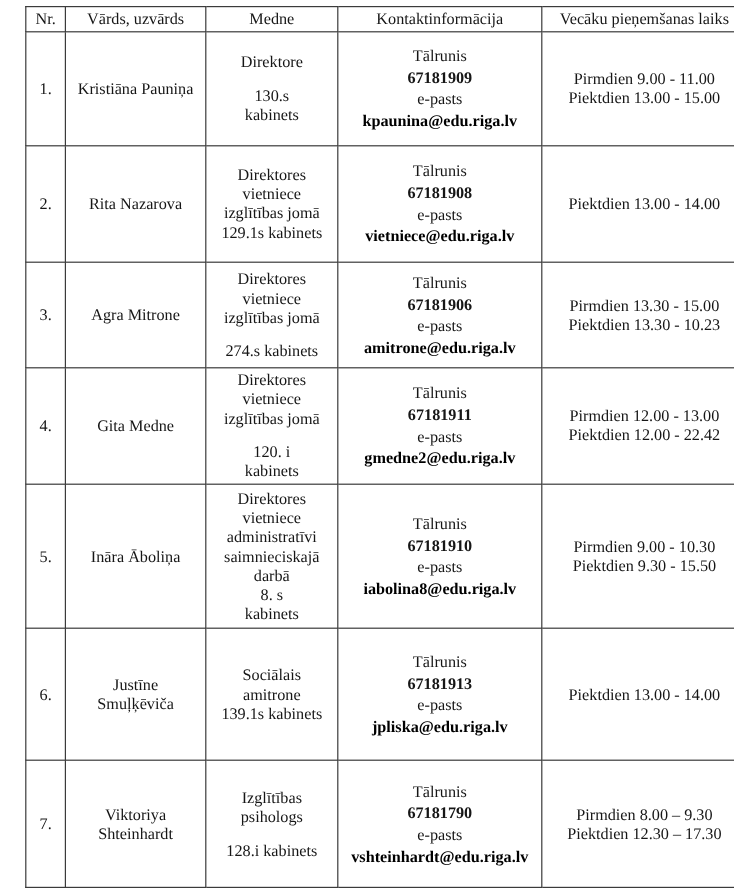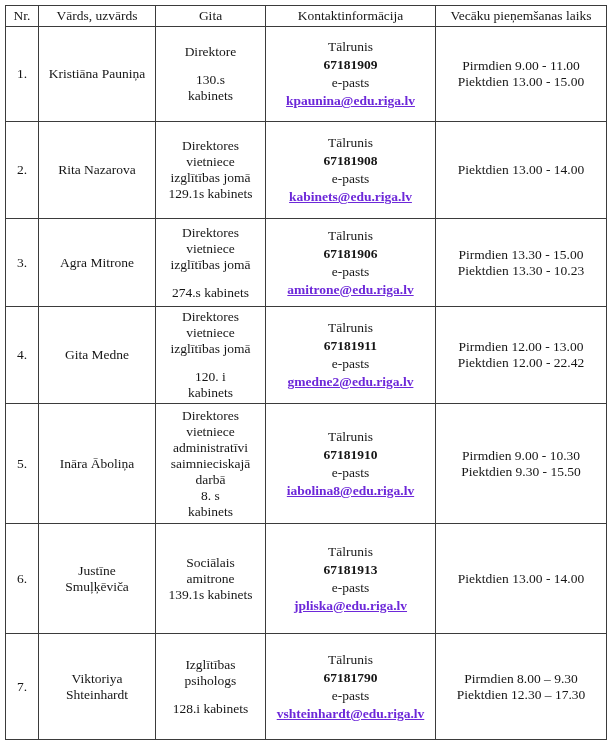--- a/index.html
+++ b/index.html
@@ -1,20 +1,21 @@
 <!DOCTYPE html>
 <html><head>
 <meta charset="utf-8">
 <style>
   html,body{margin:0;padding:0;background:#ffffff;}
   .page{
     width:488px;height:746px;box-sizing:border-box;
     padding:5px 0 0 5px;background:#ffffff;
     font-family:"Liberation Serif","DejaVu Serif",serif;
     color:#161616;
+    margin-left:16px;
   }
   table.contact-table{
     border-collapse:collapse;table-layout:fixed;width:601px;
   }
   th,td{
     border:1px solid #3b3b3b;
     text-align:center;vertical-align:middle;
     padding:1px 3px;box-sizing:border-box;
     font-size:13.5px;font-weight:normal;
     overflow:hidden;
@@ -25,41 +26,41 @@
   tbody tr:nth-child(3) td{height:88px;}
   tbody tr:nth-child(4) td{height:97px;}
   tbody tr:nth-child(5) td{height:120px;}
   tbody tr:nth-child(6) td{height:110px;}
   tbody tr:nth-child(7) td{height:106px;}
   .line{line-height:16px;min-height:16px;white-space:nowrap;}
   .gap{min-height:12px;line-height:12px;}
   .contact > div, .contact > a{margin:2px 0;line-height:16px;}
   .phone{font-weight:bold;text-align:center;}
   .email{
-    display:block;font-weight:bold;color:#6d28d9;
-    text-decoration:underline;white-space:nowrap;cursor:pointer;
+    display:block;font-weight:bold;color:#000000;
+    white-space:nowrap;cursor:pointer;
   }
 </style>
 </head>
 <body>
 
 <div class="page">
   <table class="contact-table">
     <colgroup>
       <col style="width:33px">
       <col style="width:117px">
       <col style="width:110px">
       <col style="width:170px">
       <col style="width:171px">
     </colgroup>
     <thead>
       <tr>
           <th>Nr.</th>
           <th>Vārds, uzvārds</th>
-          <th>Gita</th>
+          <th>Medne</th>
           <th>Kontaktinformācija</th>
           <th>Vecāku pieņemšanas laiks</th>
         </tr>
     </thead>
     <tbody>
   <tr>
     <td>
       <span>1.</span>
     </td>
     <td>
@@ -106,21 +107,21 @@
               <div class="line">vietniece</div>
               <div class="line">izglītības jomā</div>
               <div class="line">129.1s kabinets</div>
             </div>
     </td>
     <td>
       <div class="contact">
         <div>Tālrunis</div>
         <div class="phone">67181908</div>
         <div>e-pasts</div>
-        <a class="email">kabinets@edu.riga.lv</a>
+        <a class="email">vietniece@edu.riga.lv</a>
       </div>
     </td>
     <td>
       <div class="lines">
               <div class="line">Piektdien 13.00 - 14.00</div>
             </div>
     </td>
   </tr>
 
   <tr>

